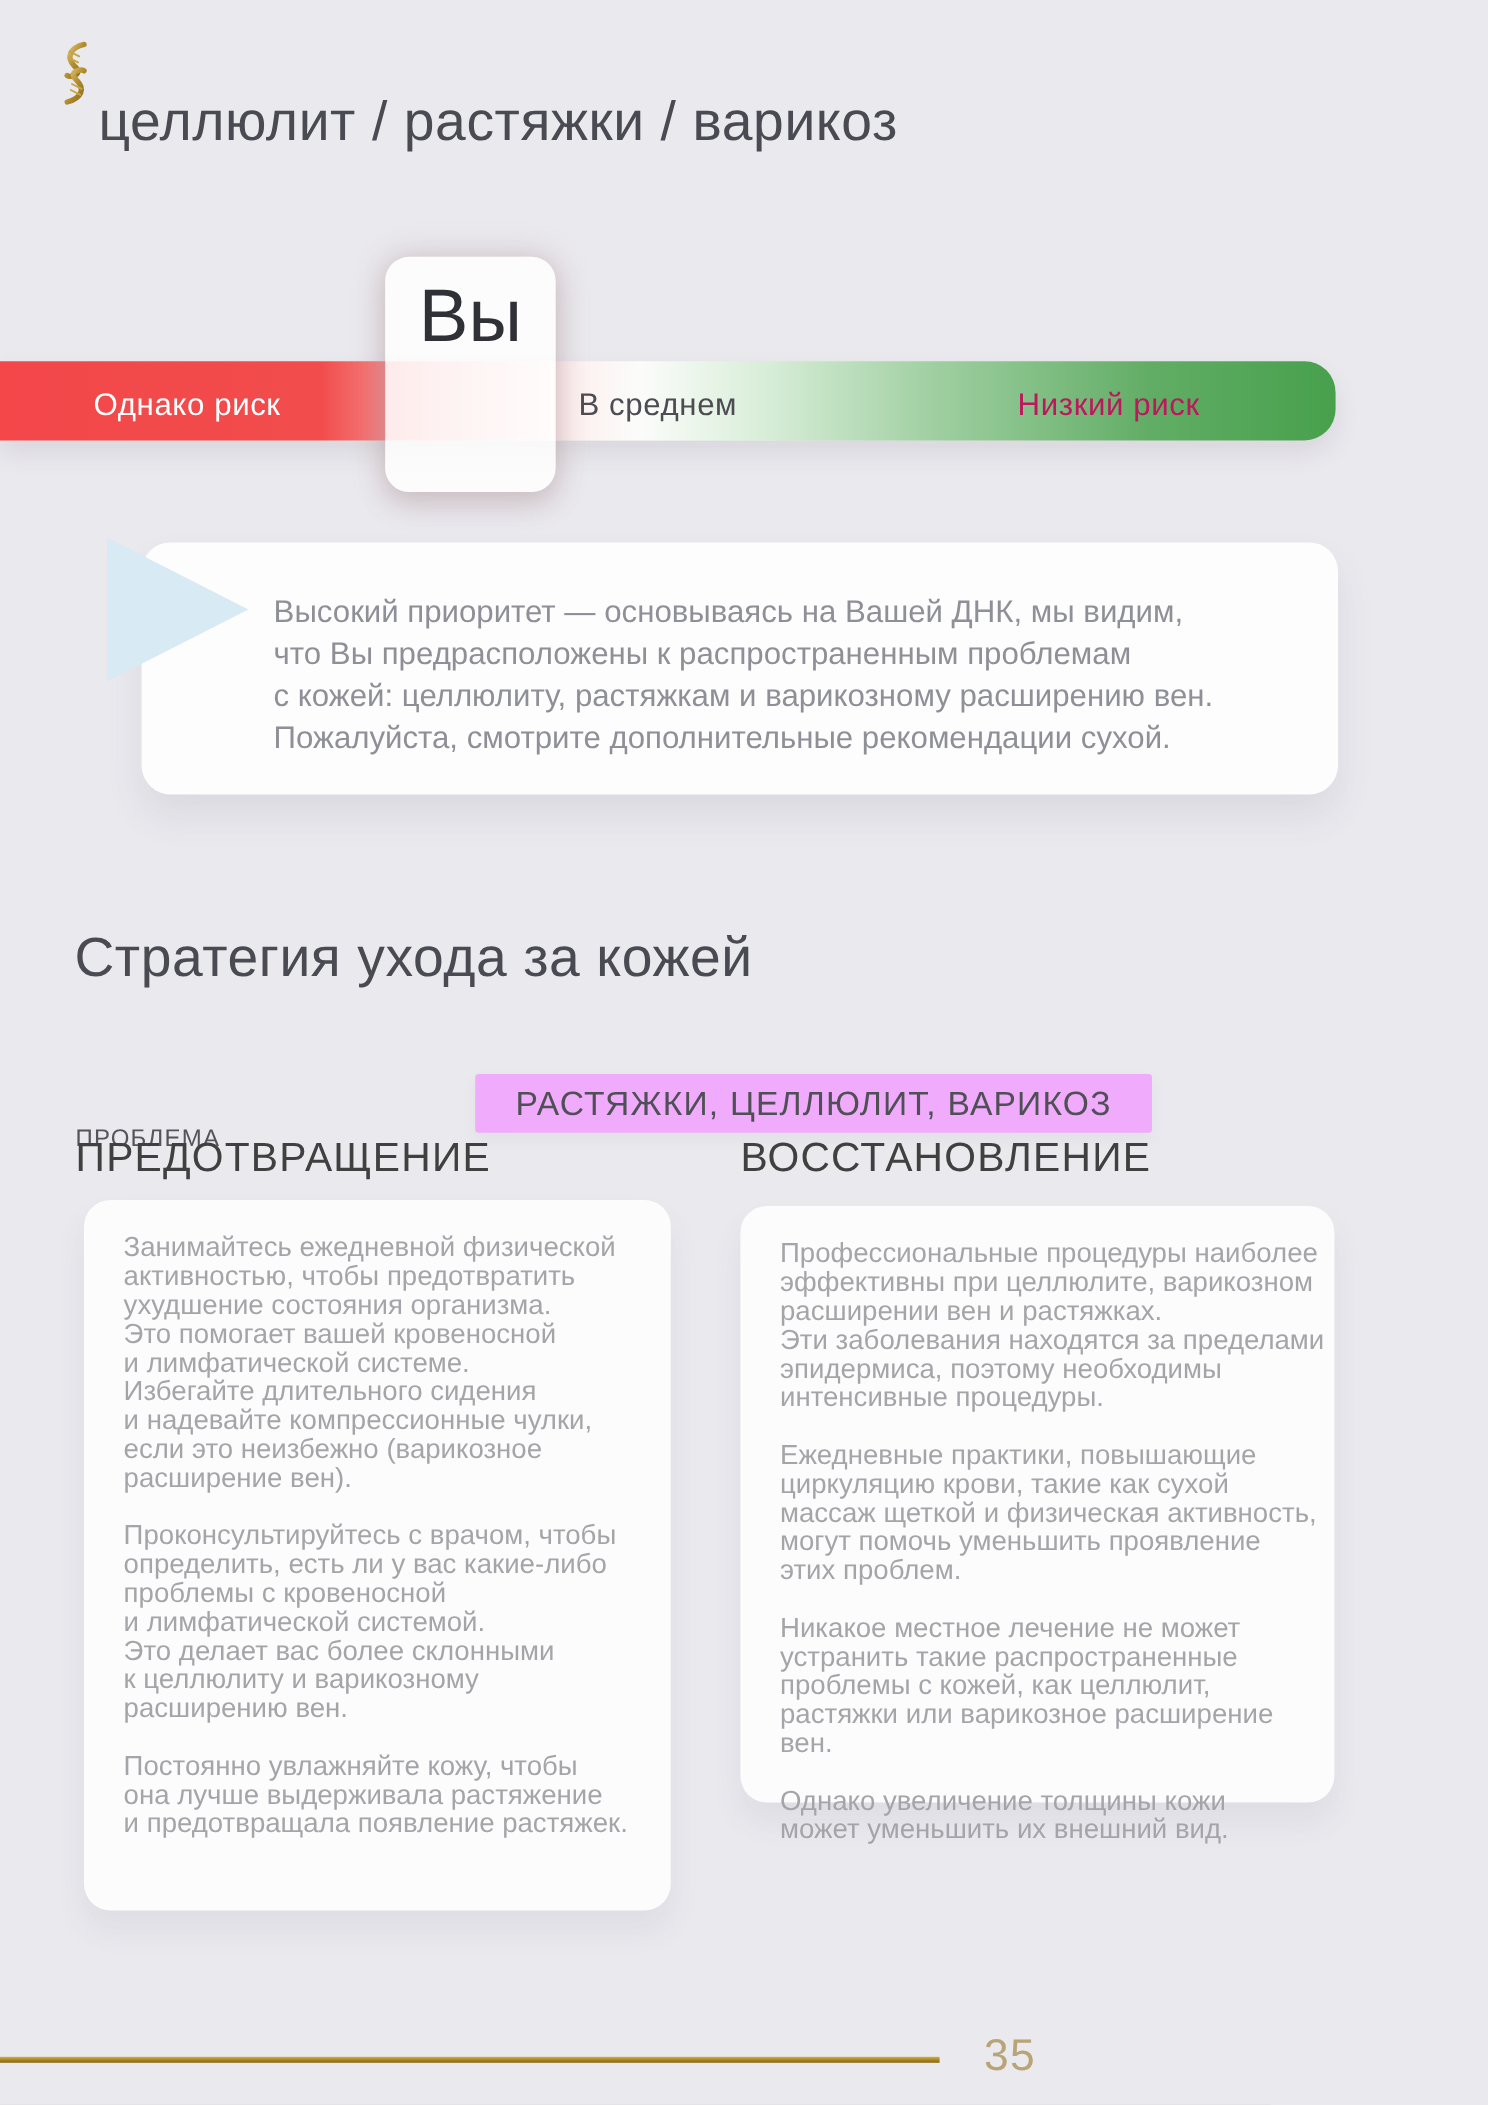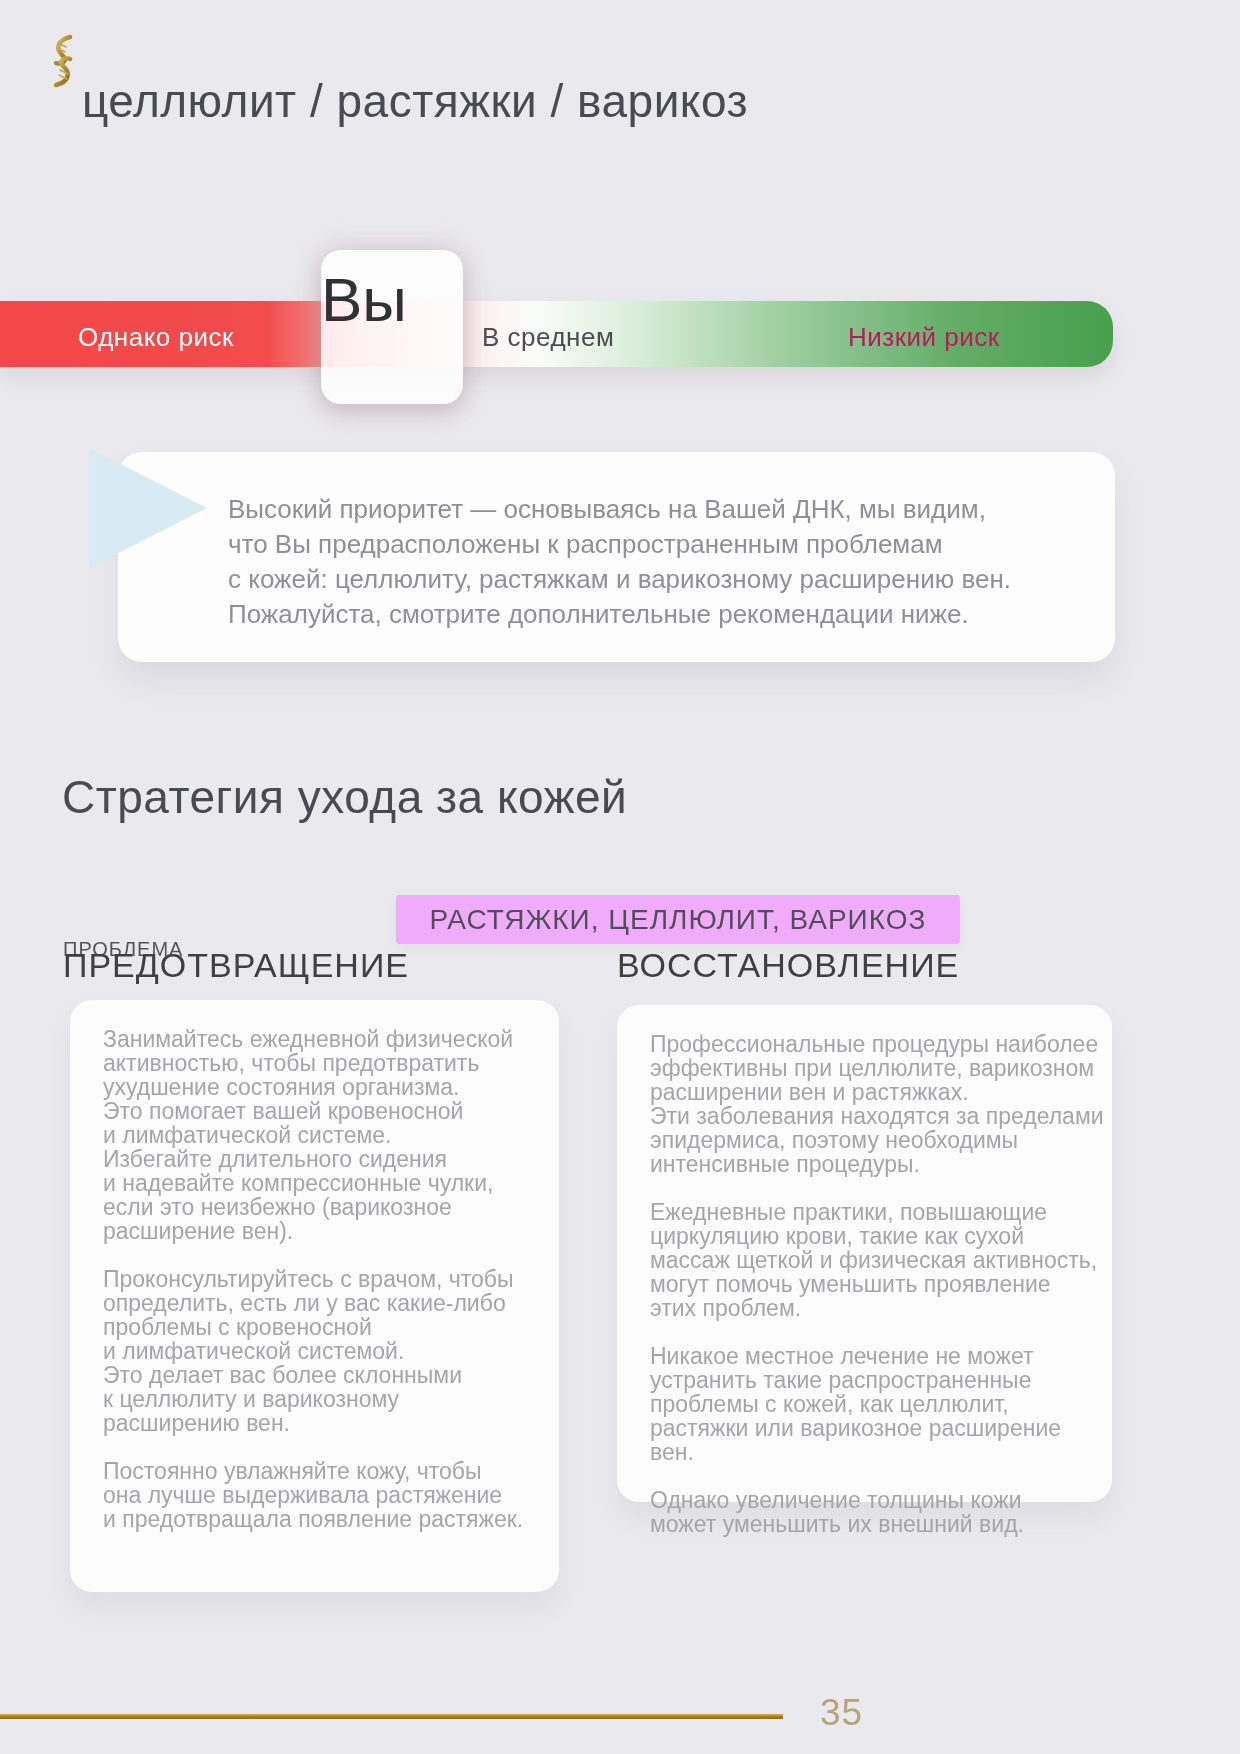--- a/index.html
+++ b/index.html
@@ -16,26 +16,26 @@
   
   .logo{position:absolute;left:46px;top:34px;width:34px;height:54px;}
   
   .page-title{
     position:absolute;left:82px;top:72px;
     font-size:46px;line-height:58px;font-weight:400;
     color:#4a4a52;letter-spacing:0.5px;
   }
   
   .you-box{
-    position:absolute;left:321px;top:214px;width:142px;height:154px;
+    position:absolute;left:321px;top:214px;width:142px;height:196px;
     background:rgba(255,255,255,0.84);
     border-radius:20px;
     box-shadow:0 0 26px rgba(185,160,160,0.45), 0 10px 22px rgba(150,120,130,0.25);
     z-index:3;
-    display:flex;align-items:flex-start;margin-top:36px;
+    display:flex;justify-content:center;align-items:flex-start;
   }
   .you-box .you-label{
     margin-top:14px;
     font-size:62px;line-height:72px;color:#303037;font-weight:400;
   }
   
   .risk-bar{
     position:absolute;left:0;top:301px;width:1113px;height:66px;
     border-radius:0 26px 26px 0;
     background:linear-gradient(90deg,
@@ -148,21 +148,21 @@
 
   <div class="you-box">
     <div class="you-label">Вы</div>
   </div>
 
   <div class="callout-card"></div>
   <div class="callout-pointer"></div>
   <div class="callout-text">Высокий приоритет — основываясь на Вашей ДНК, мы видим,
 что Вы предрасположены к распространенным проблемам
 с кожей: целлюлиту, растяжкам и варикозному расширению вен.
-Пожалуйста, смотрите дополнительные рекомендации ниже.</div>
+Пожалуйста, смотрите дополнительные рекомендации сухой.</div>
 
   <div class="section-heading">Стратегия ухода за кожей</div>
 
   <div class="problem-label">ПРОБЛЕМА</div>
   <div class="problem-chip">
     <span class="problem-value">РАСТЯЖКИ, ЦЕЛЛЮЛИТ, ВАРИКОЗ</span>
   </div>
 
   <div class="col-label prevention">ПРЕДОТВРАЩЕНИЕ</div>
   <div class="col-label recovery">ВОССТАНОВЛЕНИЕ</div>

